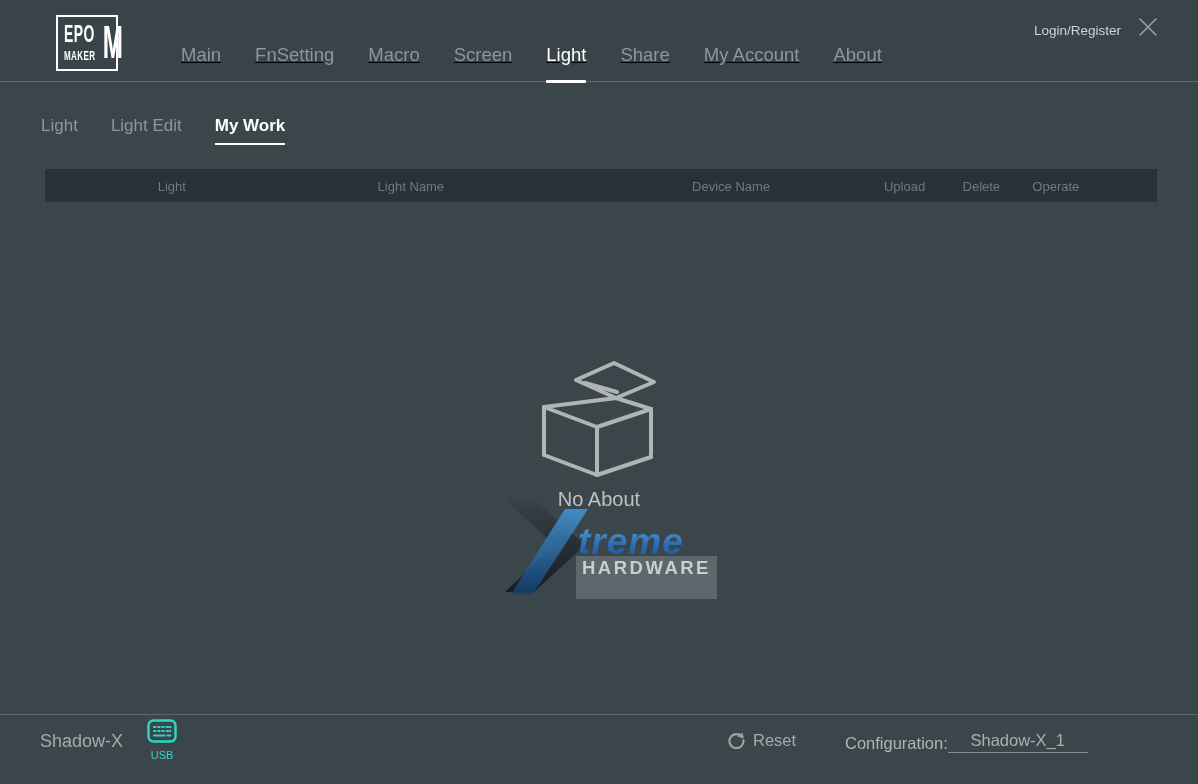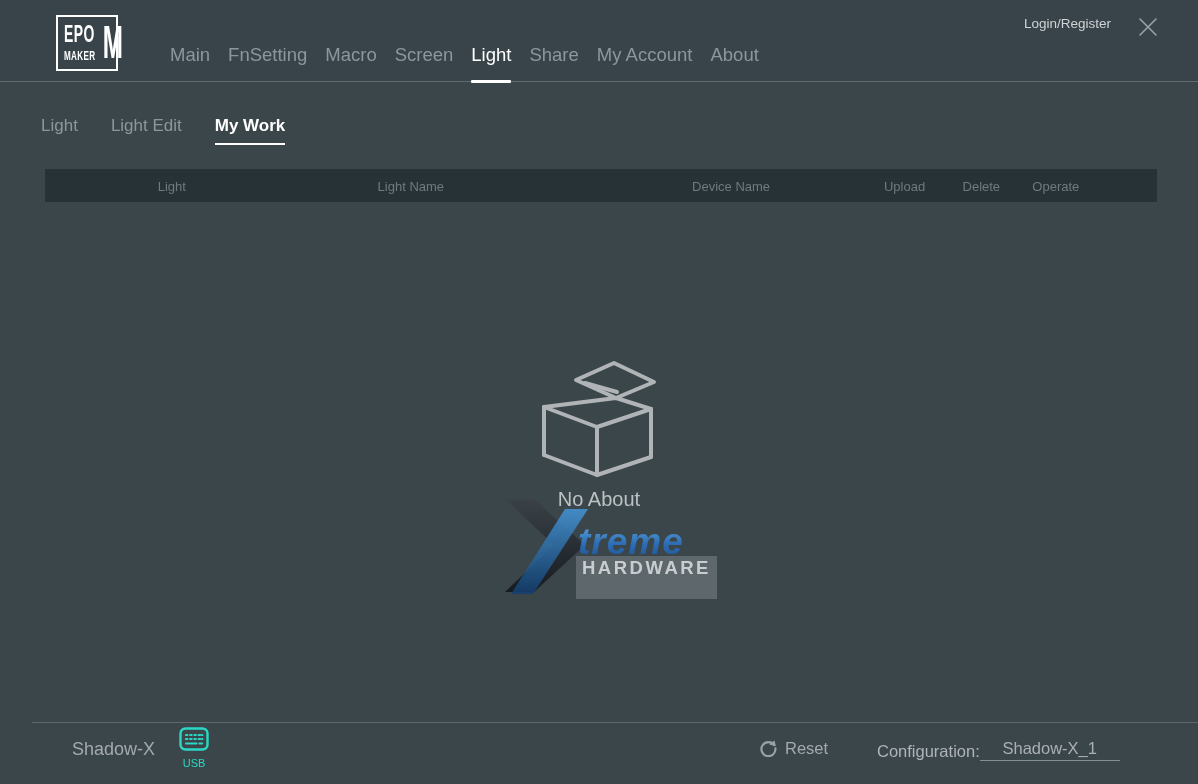--- a/index.html
+++ b/index.html
@@ -17,27 +17,27 @@
   .topbar{position:relative;height:82px;background:var(--topbar-bg);
           border-bottom:1px solid rgba(130,140,146,.55);}
   .logo{position:absolute;left:56px;top:15px;width:62px;height:56px;
         border:2.5px solid #fff;color:#fff;}
   .logo-epo{position:absolute;left:6px;top:3px;font-size:17px;font-weight:bold;
         letter-spacing:.5px;transform:scale(.82,1.45);transform-origin:left top;}
   .logo-m{position:absolute;right:-7px;top:-1px;font-size:31px;font-weight:bold;
         transform:scale(.78,1.5);transform-origin:right top;}
   .logo-maker{position:absolute;left:6px;top:31px;font-size:9px;font-weight:bold;
         letter-spacing:.4px;transform:scale(.9,1.5);transform-origin:left top;}
-  .mainnav{position:absolute;left:170px;top:44px;display:flex;gap:18px;}
+  .mainnav{position:absolute;left:181px;top:44px;display:flex;gap:34px;text-decoration:underline;}
   .nav-item{position:relative;font-size:18.5px;color:var(--inactive-text);
         padding-bottom:20px;cursor:pointer;white-space:nowrap;}
   .nav-item.active{color:var(--active-text);}
   .nav-item.active::after{content:"";position:absolute;left:0;right:0;bottom:3px;
         height:3px;background:#fff;border-radius:1px;}
-  .top-right{position:absolute;top:16px;right:39px;display:flex;align-items:flex-start;gap:26px;}
+  .top-right{position:absolute;top:16px;right:39px;display:flex;align-items:flex-end;gap:16px;}
   .login{font-size:13.5px;color:#CFD4D6;cursor:pointer;}
   .close{width:22px;height:22px;cursor:pointer;display:block;}
   .close svg{display:block;}
 
   
   .subtabs{display:flex;gap:33px;padding:34px 0 0 41px;}
   .subtab{position:relative;font-size:17px;color:var(--inactive-text);
         padding-bottom:9px;cursor:pointer;white-space:nowrap;}
   .subtab.active{color:var(--active-text);font-weight:bold;}
   .subtab.active::after{content:"";position:absolute;left:0;right:0;bottom:0;
@@ -64,22 +64,22 @@
   .wm-main{position:absolute;left:76px;top:22px;font-size:37px;font-weight:bold;
         font-style:italic;letter-spacing:1px;
         background:linear-gradient(180deg,#5EA9DE 0%,#2D6DB6 55%,#1B4F8F 100%);
         -webkit-background-clip:text;background-clip:text;color:transparent;}
   .wm-sub{position:absolute;left:74px;top:57px;font-size:18.5px;font-weight:bold;
         letter-spacing:2.5px;color:#C9CDD0;background:rgba(150,158,163,.38);
         padding:1px 6px 20px 6px;}
   .no-data{margin-top:8px;text-align:center;font-size:20px;color:#BCC1C4;}
 
   
-  .footer{position:absolute;left:0;right:0;bottom:8px;height:54px;
-        border-top:1px solid rgba(130,140,146,.5);background:var(--bg);margin-left:32px;}
+  .footer{position:absolute;left:0;right:0;bottom:16px;height:54px;
+        border-top:1px solid rgba(130,140,146,.5);background:var(--bg);}
   .device-name{position:absolute;left:40px;top:16px;font-size:18px;color:var(--dim-text);}
   .usb-block{position:absolute;left:146px;top:4px;width:32px;text-align:center;}
   .usb-label{display:block;margin-top:1px;font-size:11px;color:var(--accent-teal);}
   .reset{position:absolute;left:728px;top:16px;display:flex;align-items:center;gap:8px;
         cursor:pointer;}
   .reset-label{font-size:16.5px;color:var(--dim-text);}
   .config{position:absolute;left:845px;top:16px;display:flex;align-items:flex-end;}
   .config-label{font-size:16.5px;color:#AEB4B8;}
   .config-field{display:inline-block;width:140px;margin-left:0;text-align:center;
         border-bottom:1px solid #858E93;font-size:16.5px;color:#A9AFB3;

